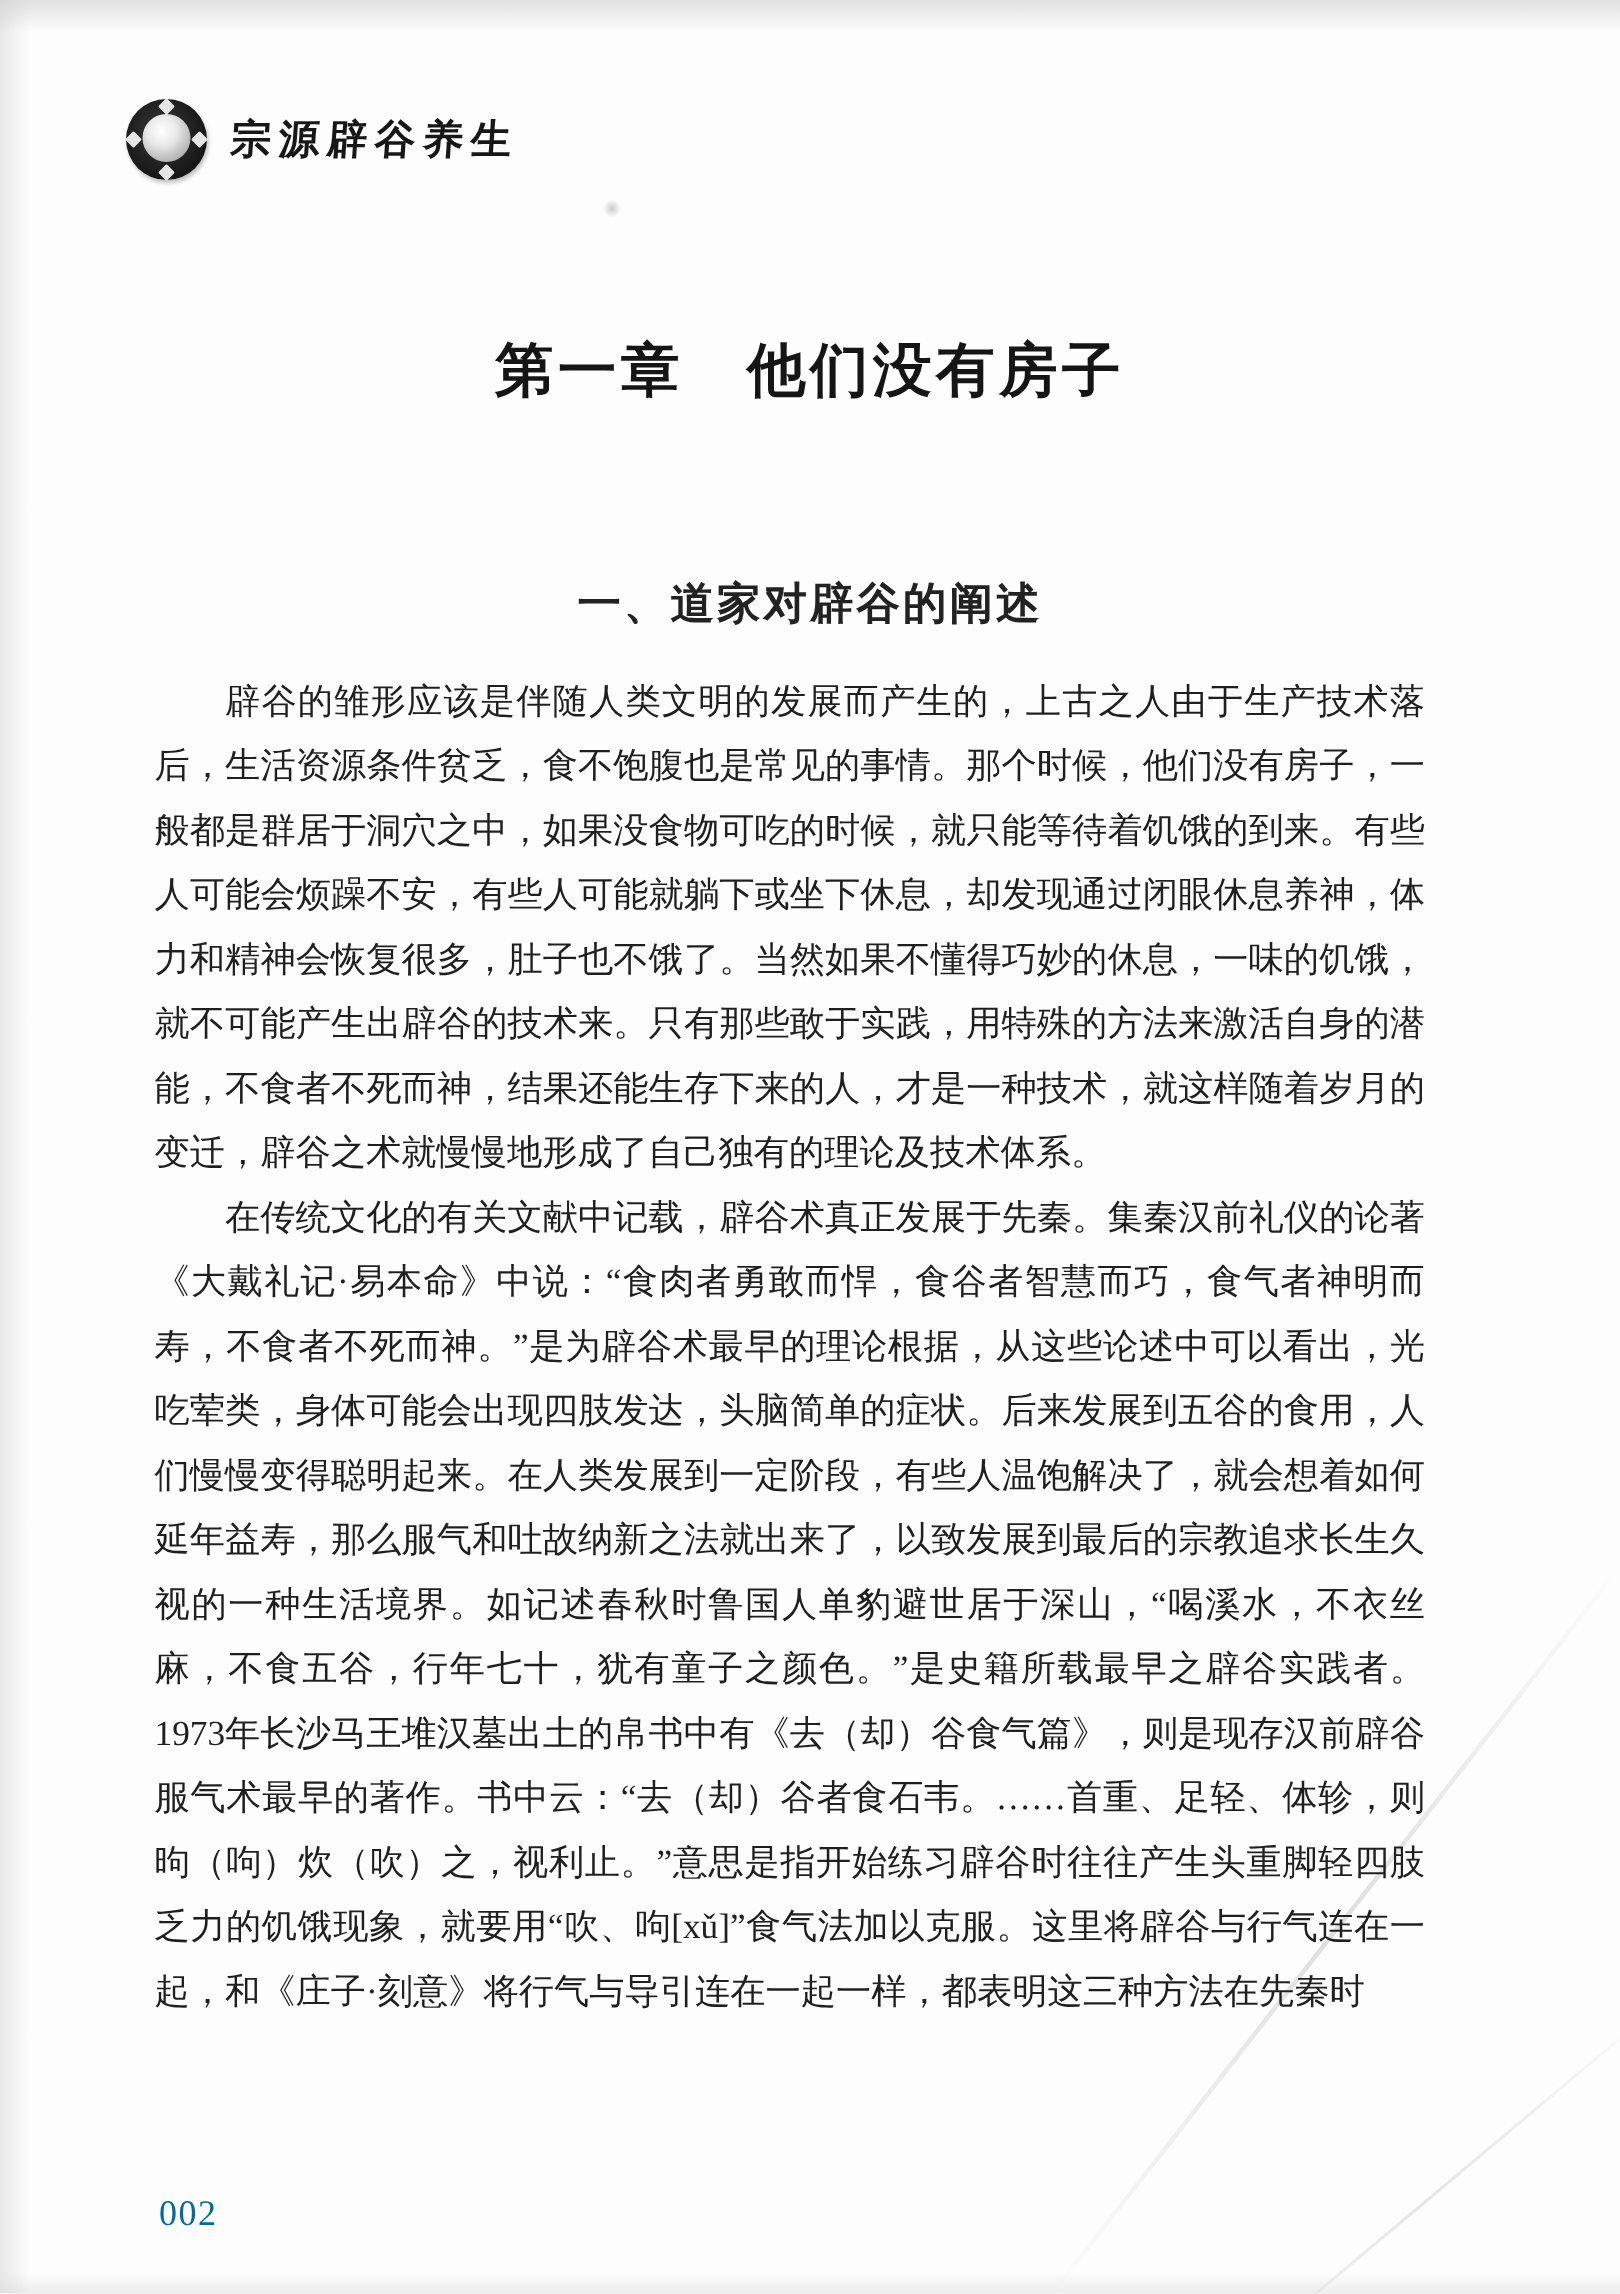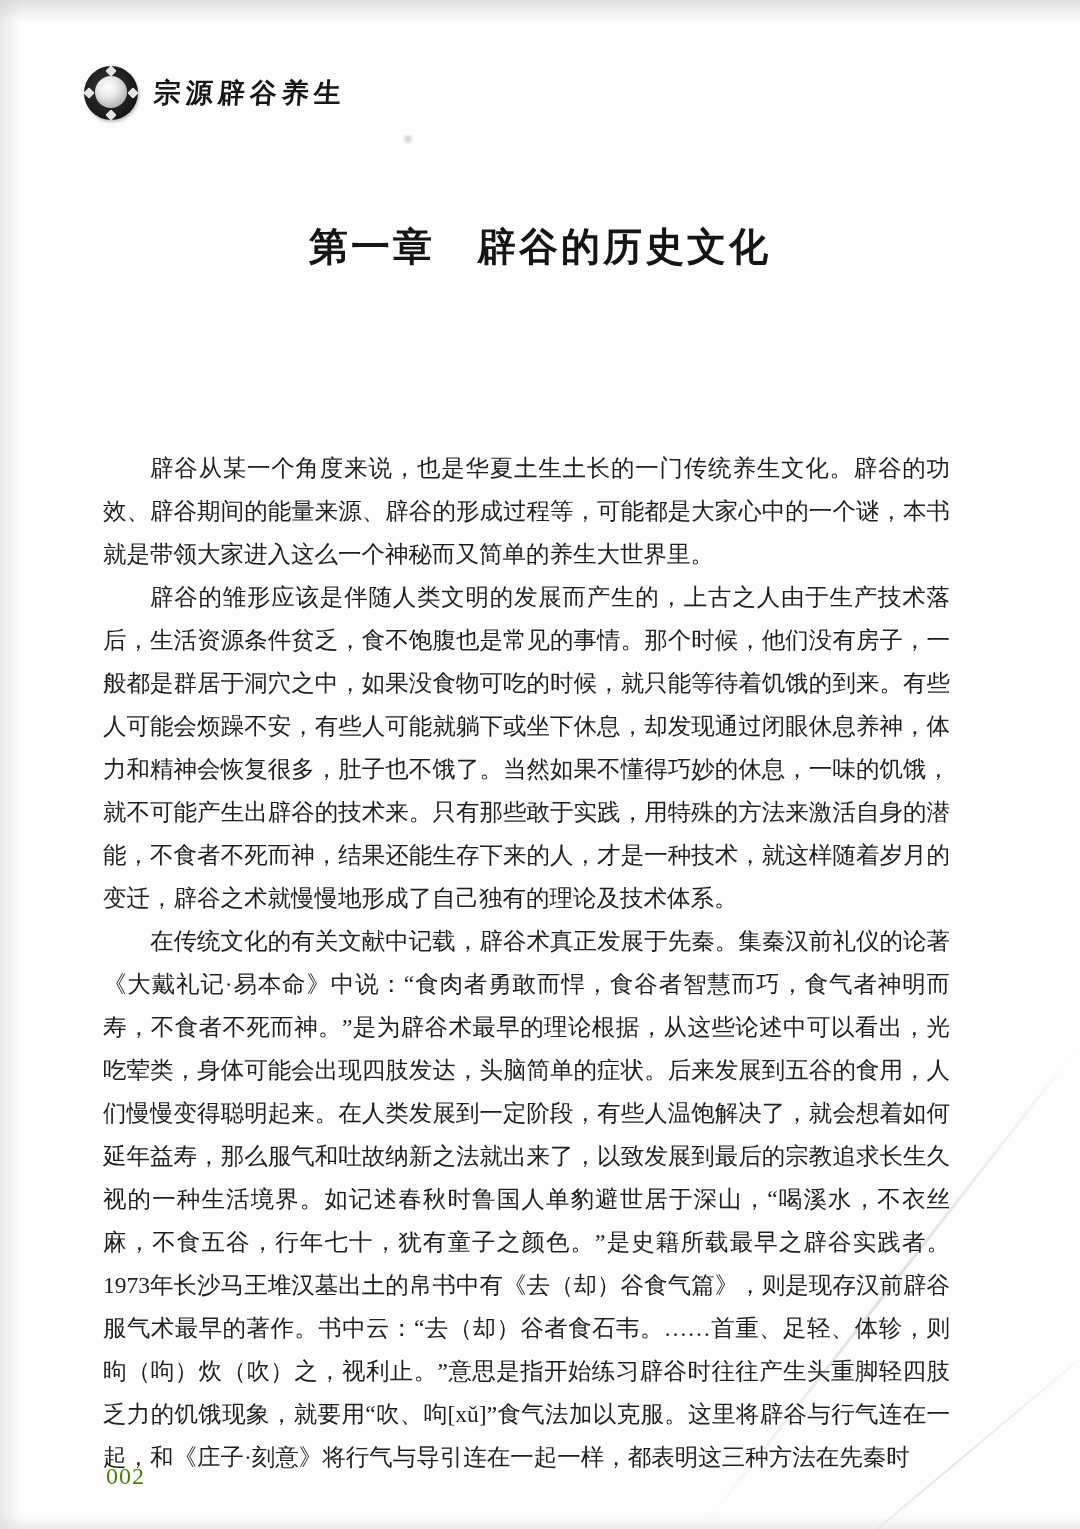--- a/index.html
+++ b/index.html
@@ -134,21 +134,21 @@
   .body-text p {
     margin: 0;
     text-indent: 2em;
   }
   .page-number {
     position: absolute;
     left: 106px;
     top: 1463px;
     font-size: 24px;
     letter-spacing: 1px;
-    color: #4d7c0f;
+    color: #0369a1;
   }
 </style>
 </head>
 <body>
 
 <div class="page">
 
   <div class="edge-top"></div>
   <div class="edge-left"></div>
   <div class="edge-bottom"></div>
@@ -160,24 +160,24 @@
     <span class="logo">
       <span class="logo-core"></span>
       <i class="d-n"></i>
       <i class="d-e"></i>
       <i class="d-s"></i>
       <i class="d-w"></i>
     </span>
     <span class="brand-text">宗源辟谷养生</span>
   </header>
 
-  <h1 class="chapter-title">第一章　辟谷的历史文化</h1>
+  <h1 class="chapter-title">第一章　他们没有房子</h1>
 
+  <h2 class="section-heading">一、道家对辟谷的阐述</h2>
 
   <main class="body-text">
-    <p>辟谷从某一个角度来说，也是华夏土生土长的一门传统养生文化。辟谷的功效、辟谷期间的能量来源、辟谷的形成过程等，可能都是大家心中的一个谜，本书就是带领大家进入这么一个神秘而又简单的养生大世界里。</p>
     <p>辟谷的雏形应该是伴随人类文明的发展而产生的，上古之人由于生产技术落后，生活资源条件贫乏，食不饱腹也是常见的事情。那个时候，他们没有房子，一般都是群居于洞穴之中，如果没食物可吃的时候，就只能等待着饥饿的到来。有些人可能会烦躁不安，有些人可能就躺下或坐下休息，却发现通过闭眼休息养神，体力和精神会恢复很多，肚子也不饿了。当然如果不懂得巧妙的休息，一味的饥饿，就不可能产生出辟谷的技术来。只有那些敢于实践，用特殊的方法来激活自身的潜能，不食者不死而神，结果还能生存下来的人，才是一种技术，就这样随着岁月的变迁，辟谷之术就慢慢地形成了自己独有的理论及技术体系。</p>
     <p>在传统文化的有关文献中记载，辟谷术真正发展于先秦。集秦汉前礼仪的论著《大戴礼记·易本命》中说：“食肉者勇敢而悍，食谷者智慧而巧，食气者神明而寿，不食者不死而神。”是为辟谷术最早的理论根据，从这些论述中可以看出，光吃荤类，身体可能会出现四肢发达，头脑简单的症状。后来发展到五谷的食用，人们慢慢变得聪明起来。在人类发展到一定阶段，有些人温饱解决了，就会想着如何延年益寿，那么服气和吐故纳新之法就出来了，以致发展到最后的宗教追求长生久视的一种生活境界。如记述春秋时鲁国人单豹避世居于深山，“喝溪水，不衣丝麻，不食五谷，行年七十，犹有童子之颜色。”是史籍所载最早之辟谷实践者。1973年长沙马王堆汉墓出土的帛书中有《去（却）谷食气篇》，则是现存汉前辟谷服气术最早的著作。书中云：“去（却）谷者食石韦。……首重、足轻、体轸，则昫（呴）炊（吹）之，视利止。”意思是指开始练习辟谷时往往产生头重脚轻四肢乏力的饥饿现象，就要用“吹、呴[xǔ]”食气法加以克服。这里将辟谷与行气连在一起，和《庄子·刻意》将行气与导引连在一起一样，都表明这三种方法在先秦时</p>
   </main>
 
   <div class="page-number">002</div>
 
 </div>
 
 </body></html>

